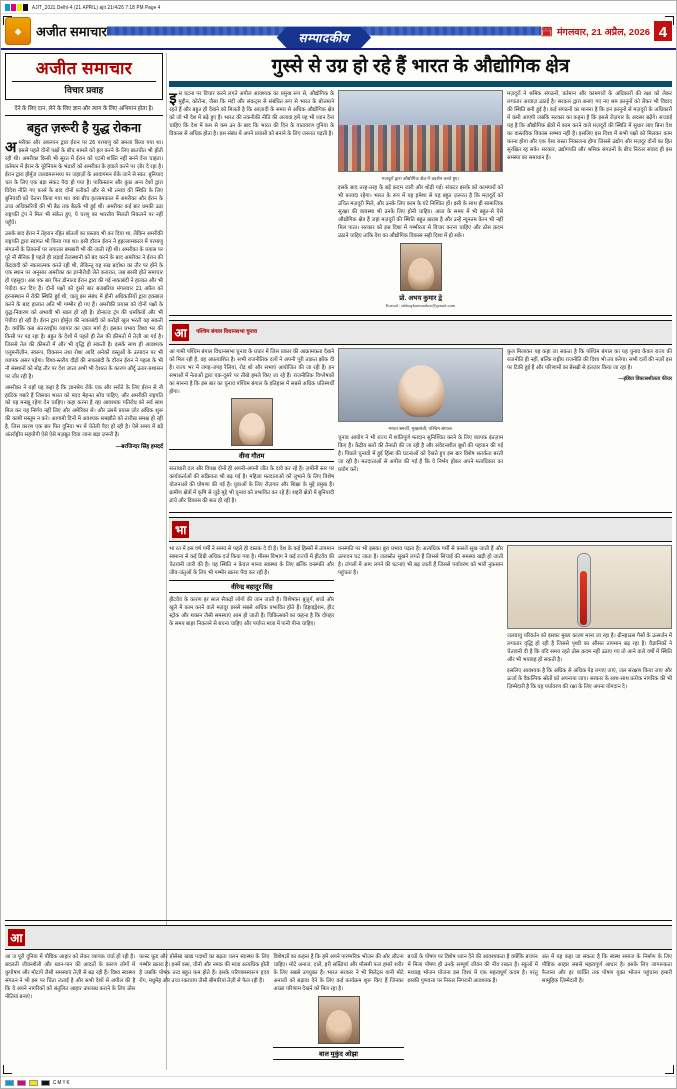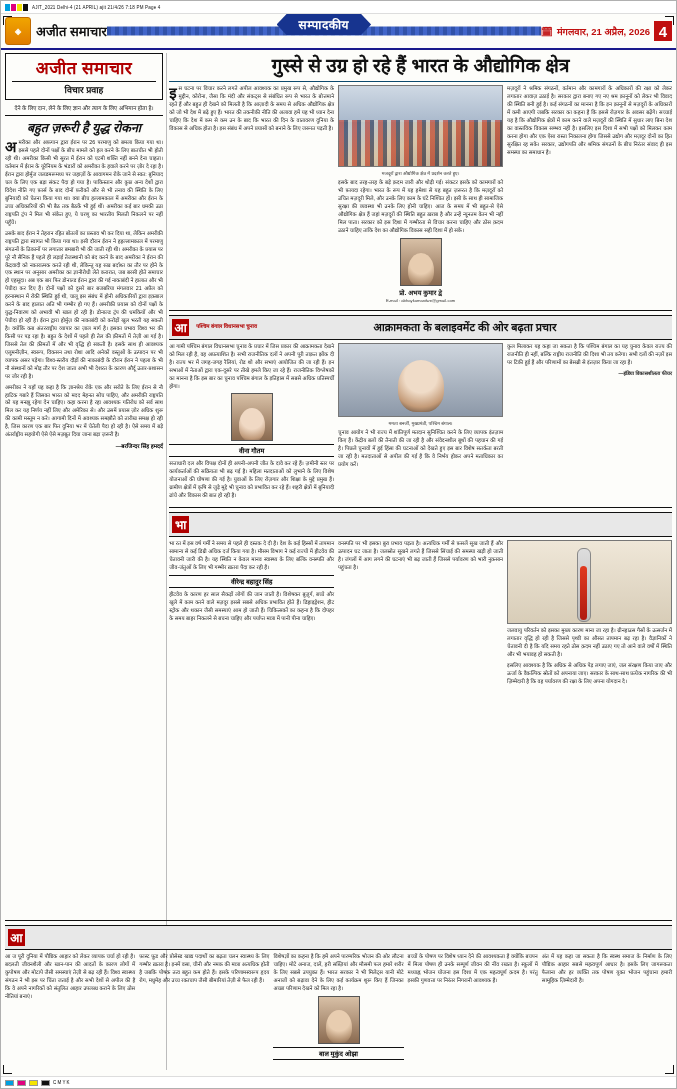--- a/index.html
+++ b/index.html
@@ -54,24 +54,25 @@
   .paper-name {
     font-size: 13px;
     font-weight: bold;
     color: #111;
     margin-left: 5px;
     white-space: nowrap;
   }
   .ribbon-wrap {
     flex: 1;
     display: flex;
-    align-items: flex-start;
+    align-items: flex-end;
     justify-content: center;
     position: relative;
     height: 100%;
+    font-style: italic;
   }
   .ribbon-line {
     position: absolute;
     left: 0; right: 0; top: 50%;
     height: 9px;
     transform: translateY(-50%);
     background: repeating-linear-gradient(90deg,#1a3fa0 0 4px,#2d55c4 4px 8px);
     opacity: .9;
   }
   .ribbon {
@@ -124,21 +125,21 @@
   .ed-logo .t2 {
     font-size: 9px; font-weight: bold; color: #111; border-top: 1px solid #111;
     margin: 2px 6px 0 6px; padding-top: 1px;
   }
   .quote {
     font-size: 5.6px; line-height: 1.45; text-align: center; color: #222;
     padding: 2px 3px 3px 3px; border-bottom: 1.2px solid #111; margin-bottom: 3px;
   }
   .lead-head {
     font-size: 12.5px; font-weight: bold; text-align: center; color: #111;
-    line-height: 1.15; padding: 2px 0 4px 0; font-style: italic;
+    line-height: 1.15; padding: 2px 0 4px 0;
   }
 
   .body-text {
     font-size: 5.3px;
     line-height: 1.5;
     text-align: justify;
     color: #1a1a1a;
     hyphens: auto;
   }
   .body-text p { margin: 0 0 3px 0; }
@@ -155,21 +156,21 @@
   }
 
   
   .main-head {
     font-size: 19px;
     font-weight: bold;
     color: #111;
     text-align: center;
     line-height: 1.12;
     padding: 2px 2px 5px 2px;
-    border-bottom: 1px solid #0c4a6e;
+    border-bottom: 6px solid #0c4a6e;
     margin-bottom: 3px;
   }
   .cols-3 {
     display: flex; gap: 4px;
   }
   .c { flex: 1; }
 
   .photo {
     width: 100%;
     height: 82px;
@@ -397,21 +398,20 @@
           </div>
         </div>
       </div>
 
       <div class="hrule-thick"></div>
 
       <div class="banner">
         <div class="bigcap">आ</div>
         <div class="kicker">पश्चिम बंगाल
 विधानसभा चुनाव</div>
-        <div class="btitle">आक्रामकता के बलाइवमेंट की ओर बढ़ता प्रचार</div>
       </div>
 
       <div class="cols-3">
         <div class="c">
           <div class="body-text">
             <p>आ गामी पश्चिम बंगाल विधानसभा चुनाव के प्रचार में जिस प्रकार की आक्रामकता देखने को मिल रही है, वह अप्रत्याशित है। सभी राजनीतिक दलों ने अपनी पूरी ताक़त झोंक दी है। राज्य भर में जगह-जगह रैलियां, रोड शो और सभाएं आयोजित की जा रही हैं। इन सभाओं में नेताओं द्वारा एक-दूसरे पर तीखे हमले किए जा रहे हैं। राजनीतिक विश्लेषकों का मानना है कि इस बार का चुनाव पश्चिम बंगाल के इतिहास में सबसे अधिक प्रतिस्पर्धी होगा।</p>
           </div>
           <div class="avatar f" style="margin-top:3px"></div>
           <div class="byline">वीना गौतम</div>
           <div class="body-text">

